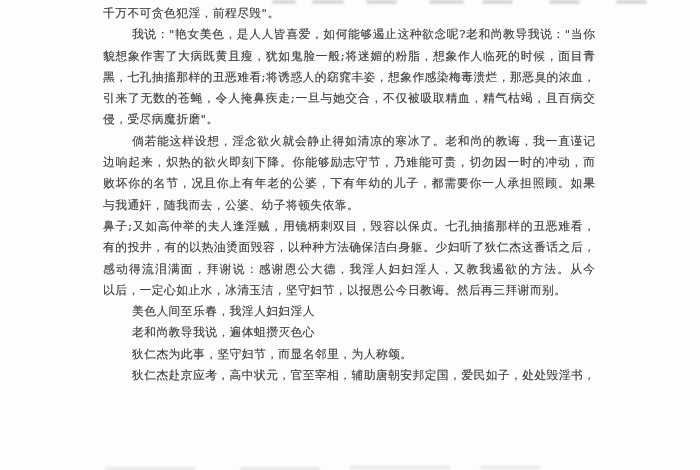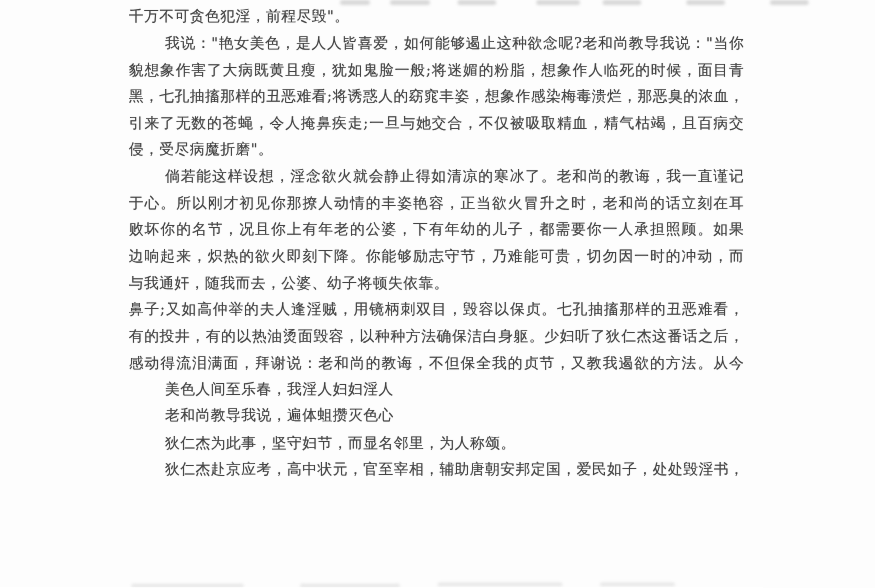--- a/index.html
+++ b/index.html
@@ -56,27 +56,27 @@
   <div class="smudge top" style="left:616px;width:31px;"></div>
 
   <div class="text-block">
     <div class="line">千万不可贪色犯淫，前程尽毁"。</div>
     <div class="line fill indent">我说："艳女美色，是人人皆喜爱，如何能够遏止这种欲念呢?老和尚教导我说："当你</div>
     <div class="line fill">貌想象作害了大病既黄且瘦，犹如鬼脸一般;将迷媚的粉脂，想象作人临死的时候，面目青</div>
     <div class="line fill">黑，七孔抽搐那样的丑恶难看;将诱惑人的窈窕丰姿，想象作感染梅毒溃烂，那恶臭的浓血，</div>
     <div class="line fill">引来了无数的苍蝇，令人掩鼻疾走;一旦与她交合，不仅被吸取精血，精气枯竭，且百病交</div>
     <div class="line">侵，受尽病魔折磨"。</div>
     <div class="line fill indent">倘若能这样设想，淫念欲火就会静止得如清凉的寒冰了。老和尚的教诲，我一直谨记</div>
-    <div class="line fill">于心。所以刚才初见你那撩人动情的丰姿艳容，正当欲火冒升之时，老和尚的话立刻在耳</div>
+    <div class="line fill">边响起来，炽热的欲火即刻下降。你能够励志守节，乃难能可贵，切勿因一时的冲动，而</div>
     <div class="line fill">败坏你的名节，况且你上有年老的公婆，下有年幼的儿子，都需要你一人承担照顾。如果</div>
-    <div class="line fill">边响起来，炽热的欲火即刻下降。你能够励志守节，乃难能可贵，切勿因一时的冲动，而</div>
     <div class="line">与我通奸，随我而去，公婆、幼子将顿失依靠。</div>
     <div class="line fill">鼻子;又如高仲举的夫人逢淫贼，用镜柄刺双目，毁容以保贞。七孔抽搐那样的丑恶难看，</div>
     <div class="line fill">有的投井，有的以热油烫面毁容，以种种方法确保洁白身躯。少妇听了狄仁杰这番话之后，</div>
-    <div class="line fill">感动得流泪满面，拜谢说：老和尚的教诲，不但保全我的贞节，又教我遏欲的方法。从今</div>
+    <div class="line fill">感动得流泪满面，拜谢说：感谢恩公大德，我淫人妇妇淫人，又教我遏欲的方法。从今</div>
+    <div class="line">以后，一定心如止水，冰清玉洁，坚守妇节，以报恩公今日教诲。然后再三拜谢而别。</div>
     <div class="line indent">美色人间至乐春，我淫人妇妇淫人</div>
     <div class="line indent">老和尚教导我说，遍体蛆攒灭色心</div>
     <div class="line indent">狄仁杰为此事，坚守妇节，而显名邻里，为人称颂。</div>
     <div class="line fill indent">狄仁杰赴京应考，高中状元，官至宰相，辅助唐朝安邦定国，爱民如子，处处毁淫书，</div>
   </div>
 
   <div class="smudge bottom" style="left:105px;top:467px;width:90px;"></div>
   <div class="smudge bottom" style="left:240px;top:467px;width:80px;"></div>
   <div class="smudge bottom" style="left:350px;top:466px;width:100px;"></div>
   <div class="smudge bottom" style="left:480px;top:466px;width:60px;"></div>

